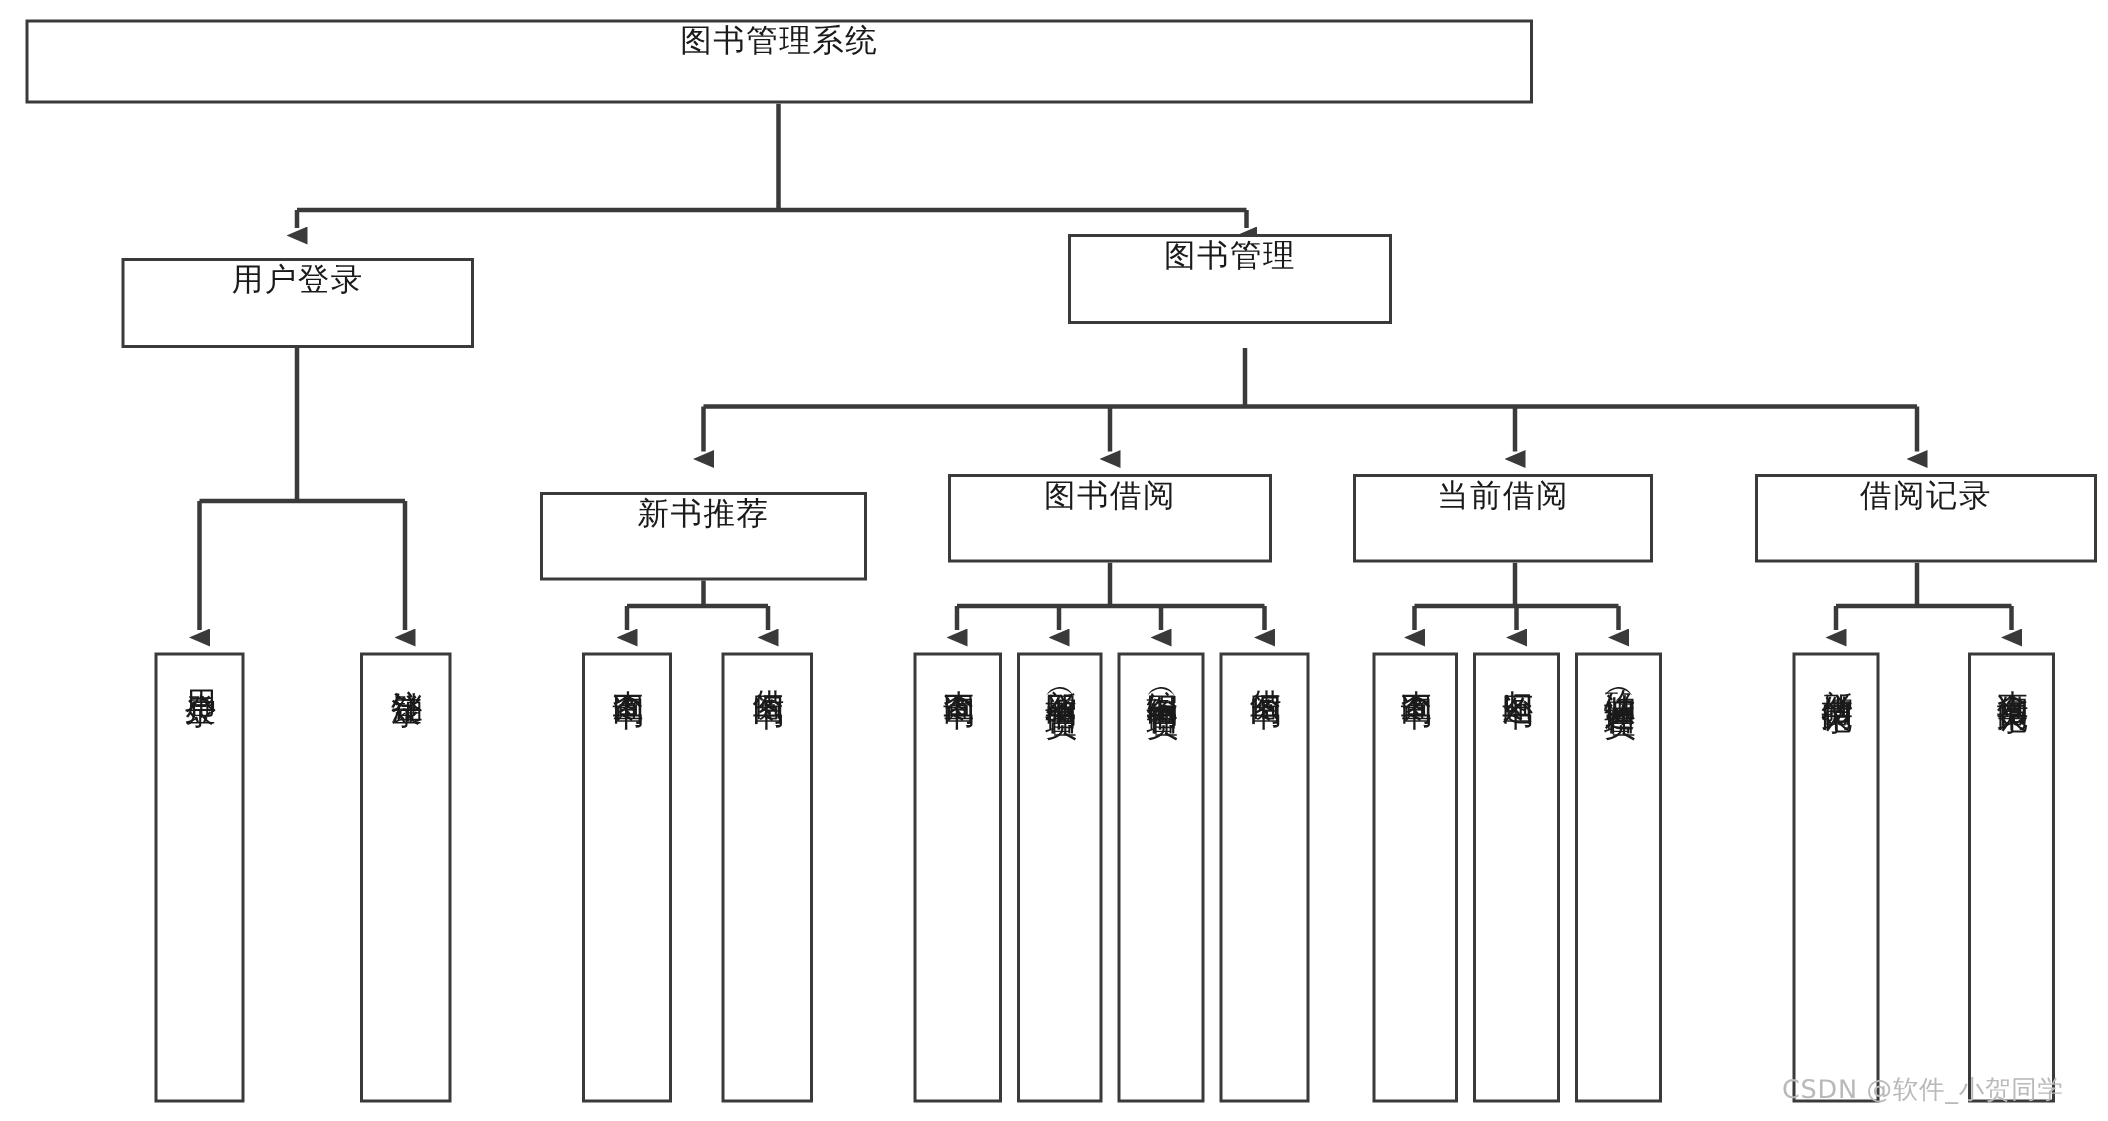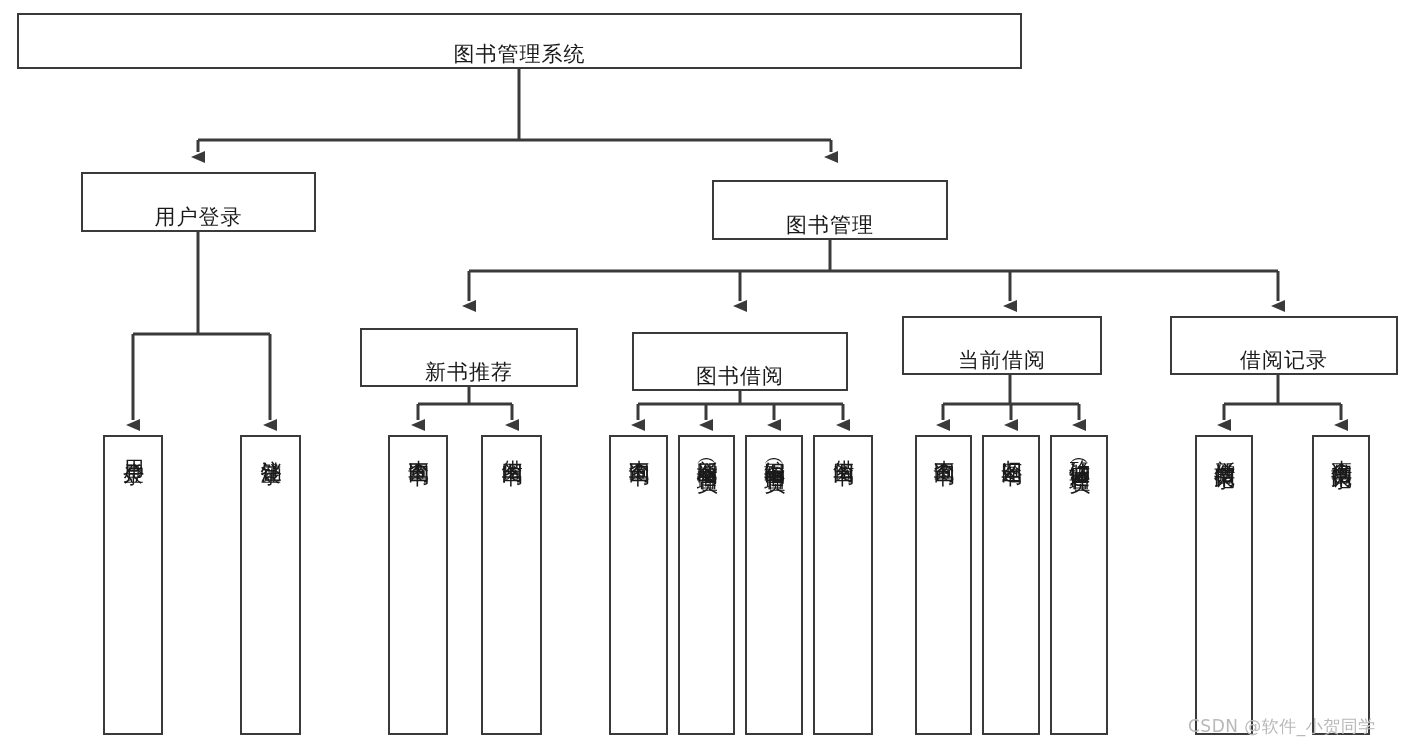--- a/index.html
+++ b/index.html
@@ -24,21 +24,21 @@
     width: 1405px;
     height: 747px;
     pointer-events: none;
   }
   .node {
     position: absolute;
     box-sizing: border-box;
     border: 2px solid #3a3a3a;
     background: #ffffff;
     display: flex;
-    align-items: flex-end;
+    align-items: flex-start;
     justify-content: center;
     color: #1a1a1a;
   }
   .node.h {
     font-size: 21px;
     line-height: 1.2;
     letter-spacing: 1px;
   }
   .node.v {
     align-items: flex-start;
@@ -122,28 +122,28 @@
     </g>
   </svg>
 
   <div class="node h" style="left:17px; top:13px; width:1005px; height:56px;">
     <span>图书管理系统</span>
   </div>
 
   <div class="node h" style="left:81px; top:172px; width:235px; height:60px;">
     <span>用户登录</span>
   </div>
-  <div class="node h" style="left:712px; top:180px; width:236px; height:60px;">
+  <div class="node h" style="left:712px; top:156px; width:216px; height:60px;">
     <span>图书管理</span>
   </div>
 
   <div class="node h" style="left:360px; top:316px; width:218px; height:59px;margin-top:12px;">
     <span>新书推荐</span>
   </div>
-  <div class="node h" style="left:632px; top:316px; width:216px; height:59px;margin-top:16px;">
+  <div class="node h" style="left:632px; top:316px; width:216px; height:59px;">
     <span>图书借阅</span>
   </div>
   <div class="node h" style="left:902px; top:316px; width:200px; height:59px;">
     <span>当前借阅</span>
   </div>
   <div class="node h" style="left:1170px; top:316px; width:228px; height:59px;">
     <span>借阅记录</span>
   </div>
 
   <div class="node v" style="left:103px; top:435px; width:60px; height:300px;">

